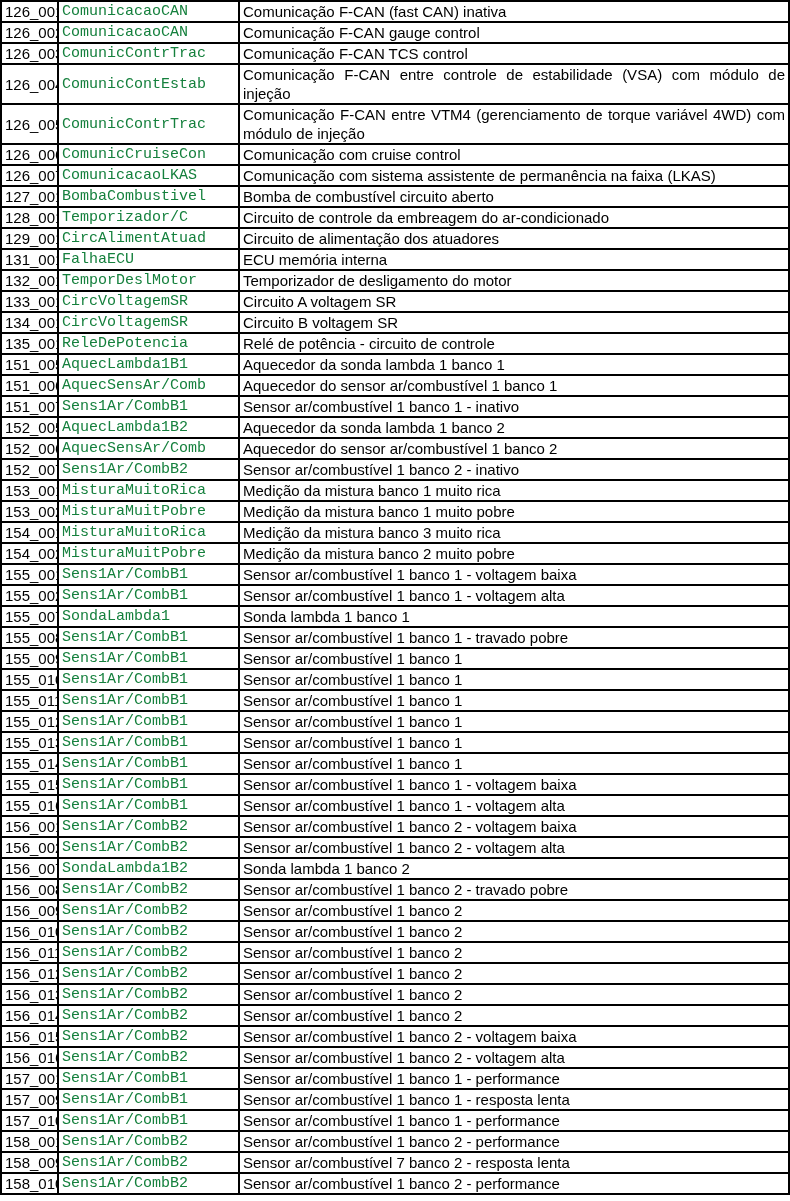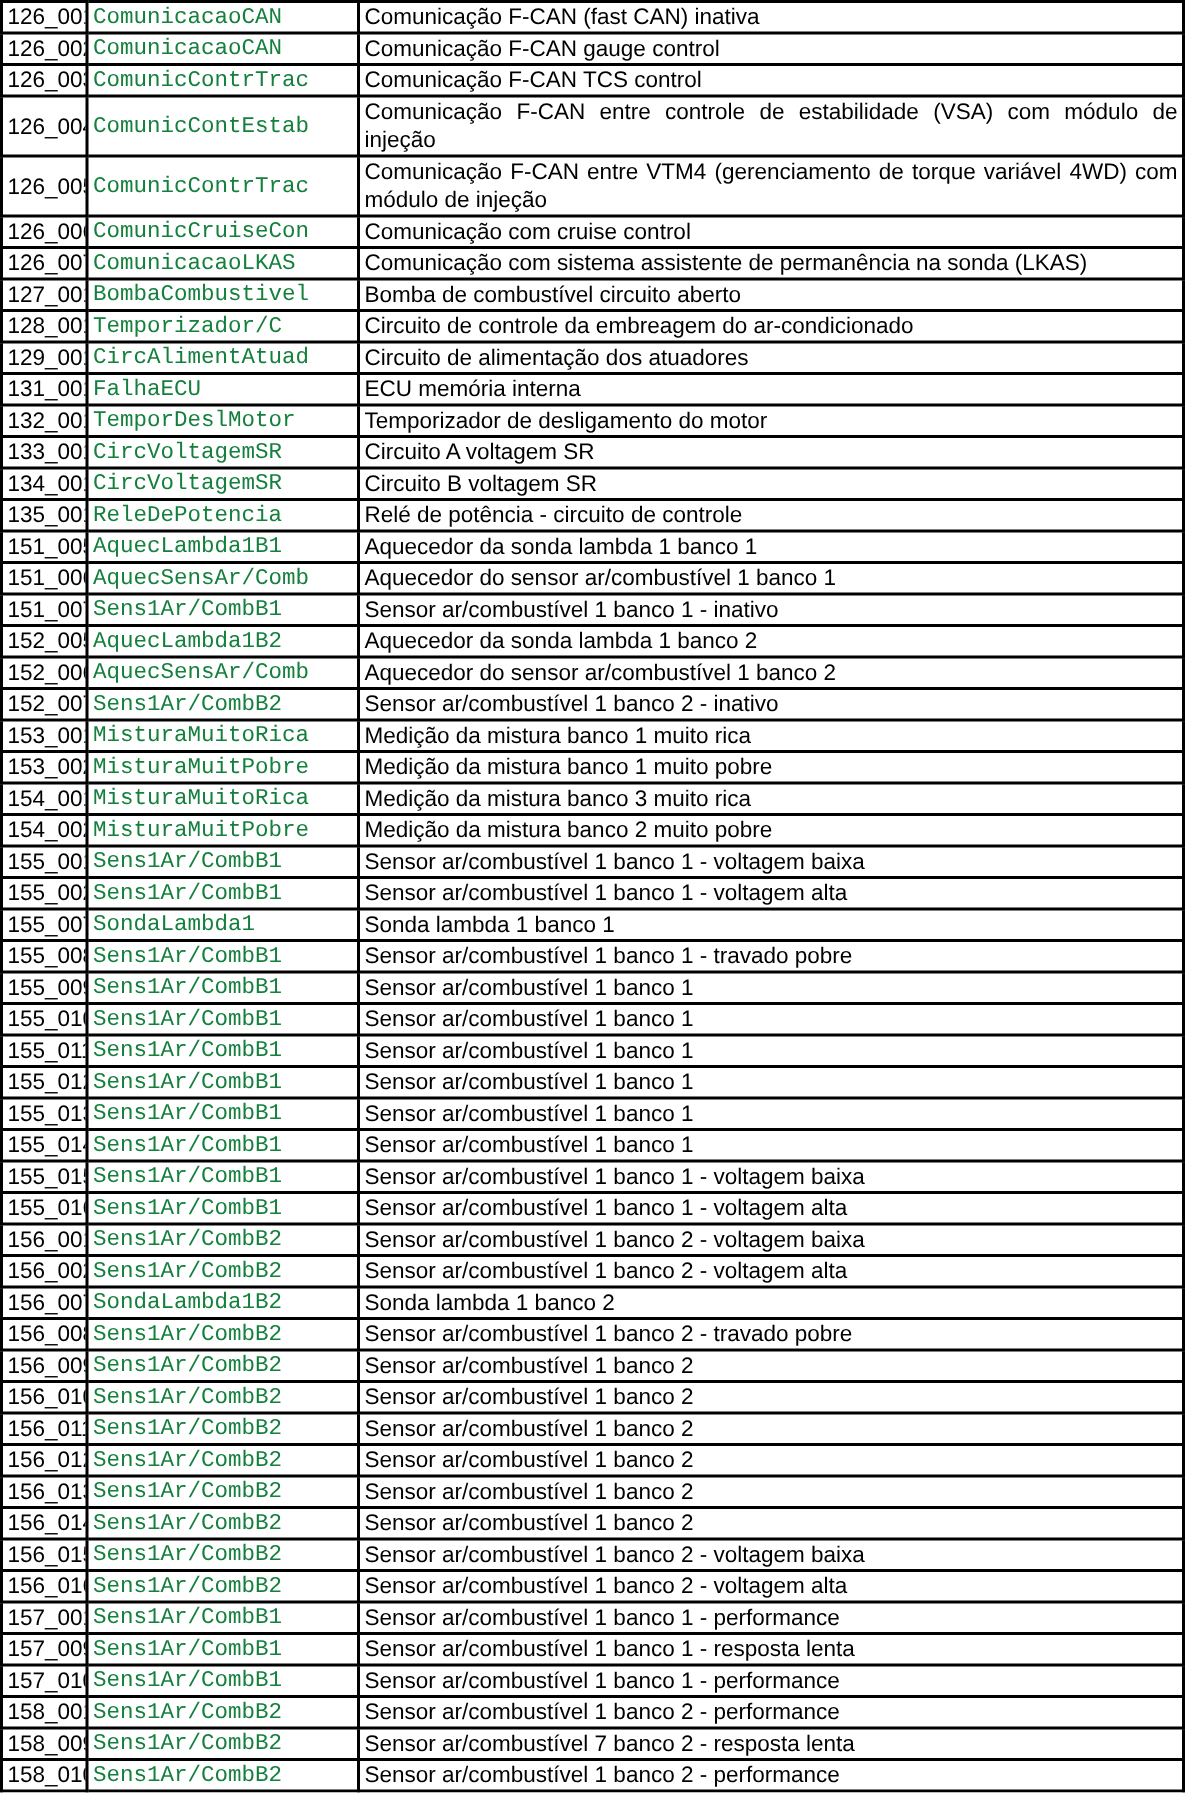--- a/index.html
+++ b/index.html
@@ -86,21 +86,21 @@
         <td class="col-desc justify">Comunicação F-CAN entre VTM4 (gerenciamento de torque variável 4WD) com módulo de injeção</td>
       </tr>
       <tr>
         <td class="col-code">126_006</td>
         <td class="col-name">ComunicCruiseCon</td>
         <td class="col-desc">Comunicação com cruise control</td>
       </tr>
       <tr>
         <td class="col-code">126_007</td>
         <td class="col-name">ComunicacaoLKAS</td>
-        <td class="col-desc">Comunicação com sistema assistente de permanência na sonda (LKAS)</td>
+        <td class="col-desc">Comunicação com sistema assistente de permanência na faixa (LKAS)</td>
       </tr>
       <tr>
         <td class="col-code">127_001</td>
         <td class="col-name">BombaCombustivel</td>
         <td class="col-desc">Bomba de combustível circuito aberto</td>
       </tr>
       <tr>
         <td class="col-code">128_001</td>
         <td class="col-name">Temporizador/C</td>
         <td class="col-desc">Circuito de controle da embreagem do ar-condicionado</td>

